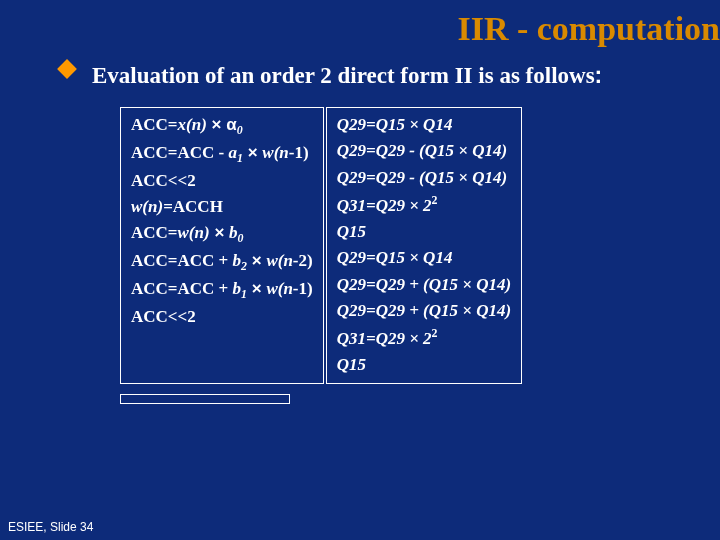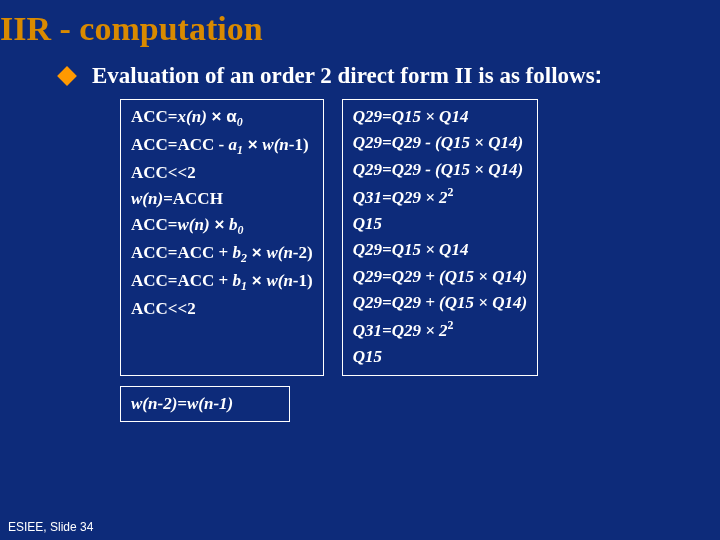--- a/index.html
+++ b/index.html
@@ -1,22 +1,22 @@
 <!DOCTYPE html>
 <html><head>
 <meta charset="utf-8">
 <style>
   html,body{margin:0;padding:0;width:720px;height:540px;background:#0d2b7a;font-family:"Times New Roman",Times,serif;color:#fff;overflow:hidden}
   .slide{position:relative;width:720px;height:540px}
-  .title{text-align:left;font-size:34px;color:#d98a00;font-weight:bold;padding-top:10px}
-  .bullet-row{display:flex;align-items:center;margin:14px 0 10px 60px}
+  .title{text-align:right;font-size:34px;color:#d98a00;font-weight:bold;padding-top:10px}
+  .bullet-row{display:flex;align-items:flex-start;margin:14px 0 18px 60px}
   .diamond{width:14px;height:14px;background:#ff9900;transform:rotate(45deg);margin-right:18px;flex:0 0 14px}
   .bullet-text{font-size:23px;font-weight:bold;color:#fff}
   .colon{font-family:Arial,sans-serif}
-  .content{display:flex;margin-left:120px;gap:18px}
+  .content{display:flex;margin-left:120px;gap:2px}
   .box{border:1px solid #fff;padding:4px 10px}
   .box div{font-size:17px;line-height:1.55;font-style:italic;font-weight:bold;white-space:nowrap}
   .box div .up{font-style:normal}
   .sub{font-size:0.7em;vertical-align:sub;font-style:italic}
   .sup{font-size:0.7em;vertical-align:super;font-style:normal}
   .mul{font-family:Arial,sans-serif;font-style:normal}
   .box2{border:1px solid #fff;padding:4px 10px;margin:10px 0 0 120px;width:148px}
   .box2 div{font-size:17px;line-height:1.55;font-style:italic;font-weight:bold}
   .footer{position:absolute;left:8px;bottom:6px;font-size:12px;color:#ffffff;font-family:Arial,sans-serif}
 </style>
@@ -55,18 +55,17 @@
     <div><span>Q29=Q15 × Q14</span></div>
     <div><span>Q29=Q29 + (Q15 × Q14)</span></div>
     <div><span>Q29=Q29 + (Q15 × Q14)</span></div>
     <div><span>Q31=Q29 × 2</span><span class="sup">2</span></div>
     <div><span>Q15</span></div>
   </div>
 
 </div>
 
 <div class="box2">
-  <div><span>w(n</span><span class="up">-2)=</span><span>w(n</span><span class="up">-1)</span></div>
 </div>
 
 <div class="footer">ESIEE, Slide 34</div>
 
 </div>
 
 </body></html>

